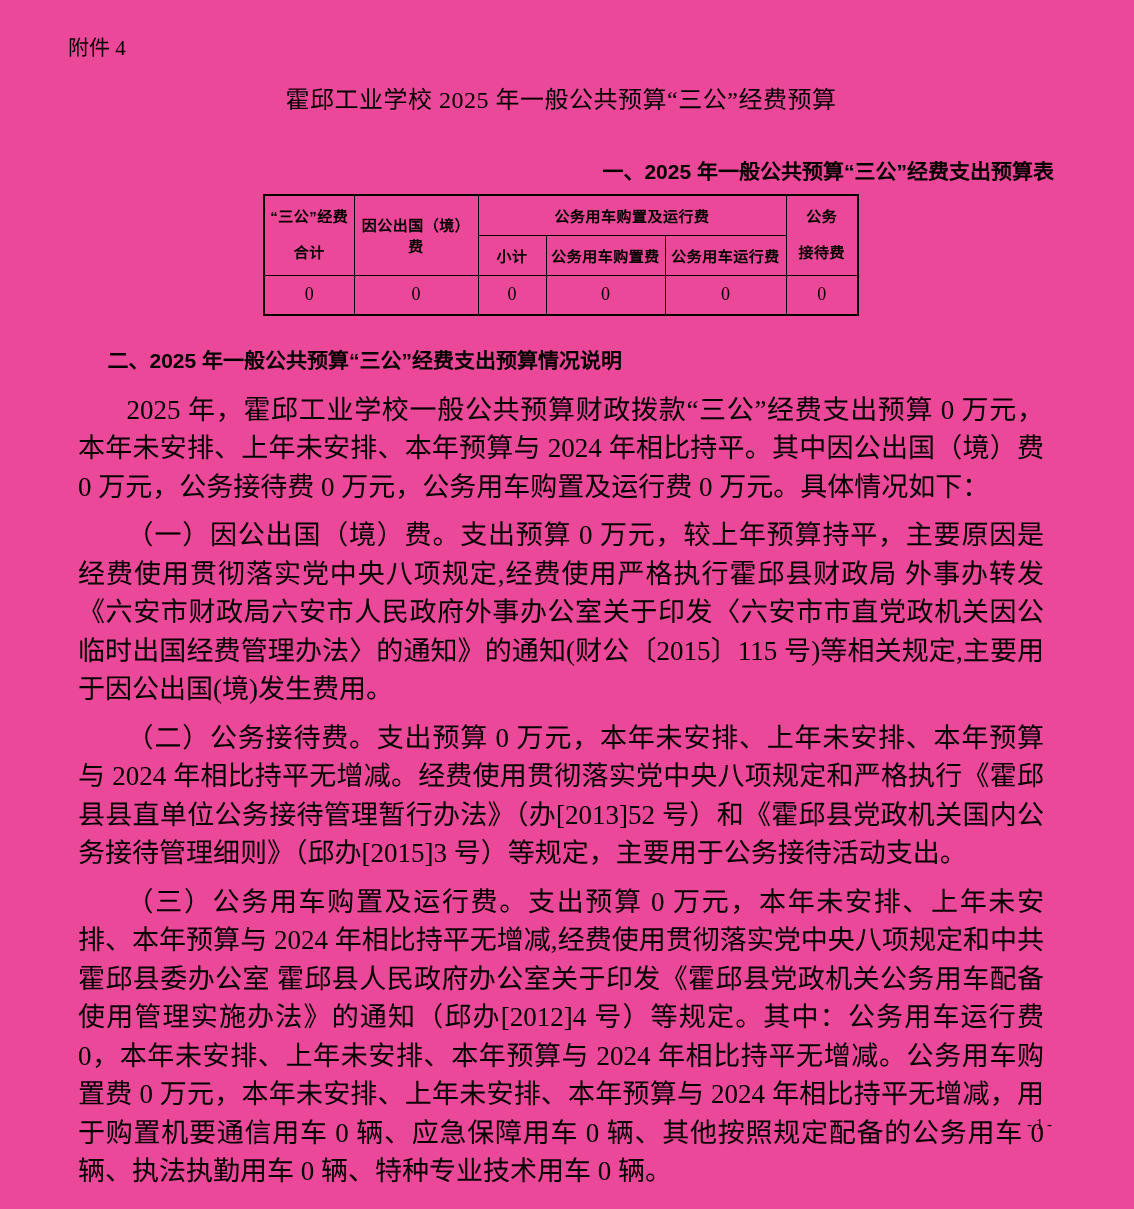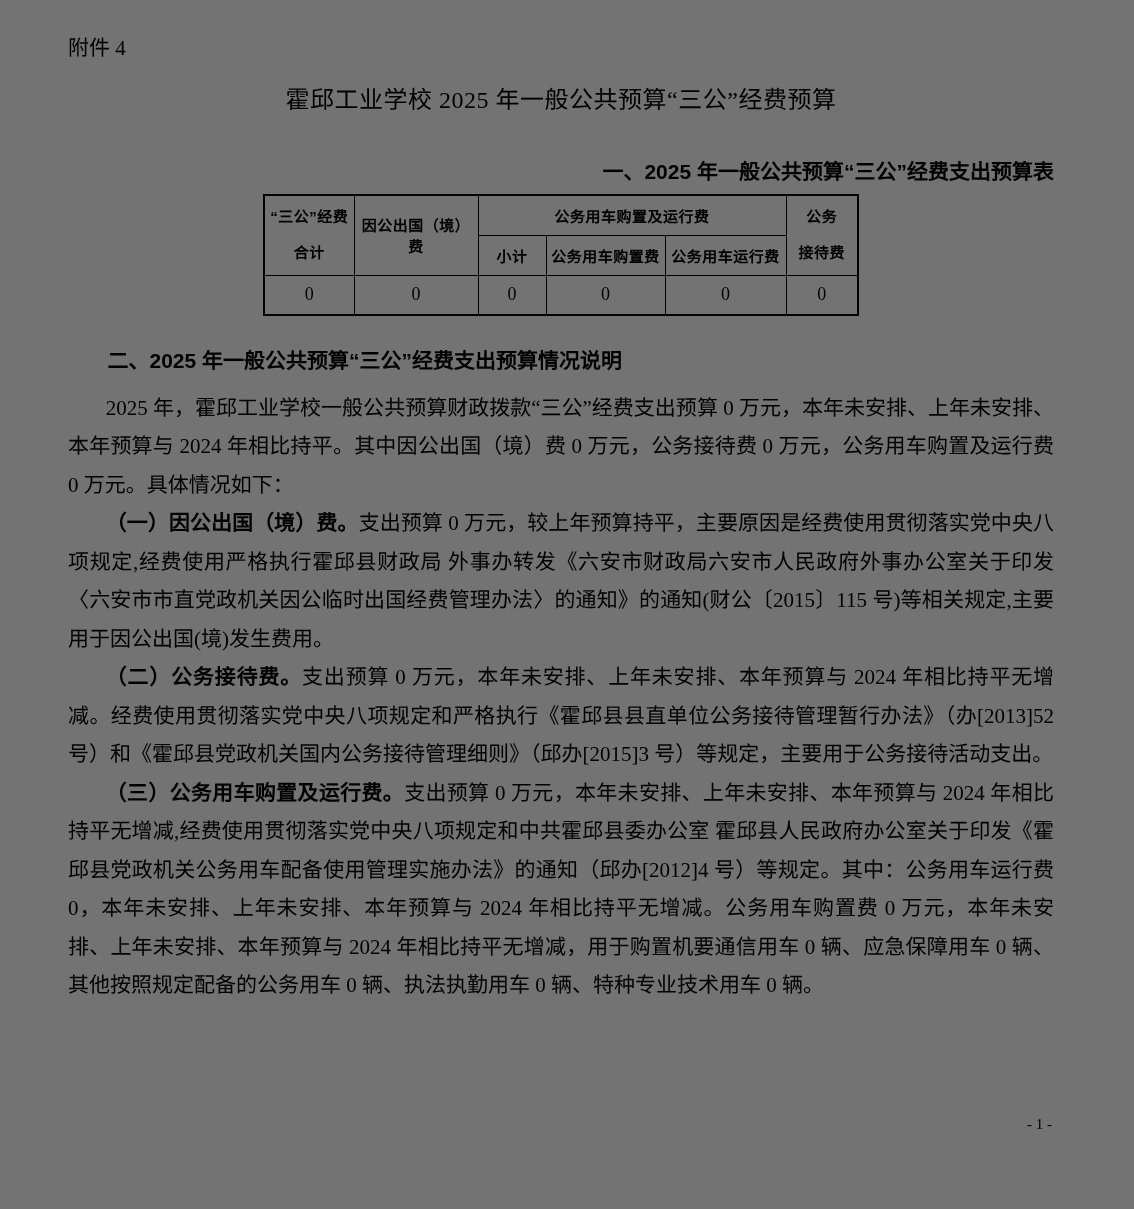--- a/index.html
+++ b/index.html
@@ -6,21 +6,21 @@
     margin: 0;
     padding: 0;
     background: #ffffff;
   }
   .page {
     position: relative;
     width: 1134px;
     height: 1209px;
     box-sizing: border-box;
     padding: 34px 80px 0 68px;
-    background: #737373;
+    background: #ec4899;
     color: #000000;
     font-family: "Liberation Serif", "DejaVu Serif", serif;
     overflow: hidden;
   }
   .attachment {
     font-size: 21px;
     line-height: 28px;
     font-family: "Liberation Serif", "DejaVu Serif", serif;
   }
   .doc-title {
@@ -78,29 +78,29 @@
   }
   .sec-heading2 {
     padding-left: 1.5em;
     font-size: 21px;
     line-height: 38.5px;
     font-weight: bold;
     font-family: "Liberation Sans", "DejaVu Sans", sans-serif;
     margin: 8px;
   }
   p.body-para {
-    margin: 0;
-    font-size: 21px;
+    margin: 10px;
+    font-size: 27px;
     line-height: 38.5px;
     text-align: justify;
     text-indent: 1.8em;
     font-family: "Liberation Serif", "DejaVu Serif", serif;
   }
   p.body-para .lead {
-    font-weight: bold;
+    font-weight: normal;
     font-family: "Liberation Sans", "DejaVu Sans", sans-serif;
   }
   .page-footer {
     position: absolute;
     right: 82px;
     top: 1114px;
     font-size: 15px;
     line-height: 20px;
     font-family: "Liberation Serif", "DejaVu Serif", serif;
   }

